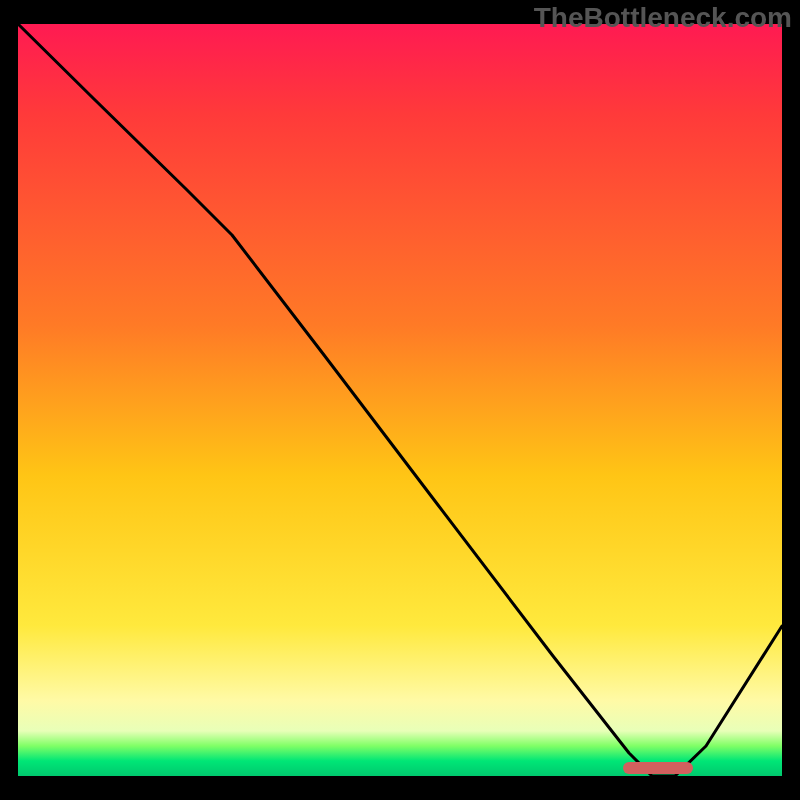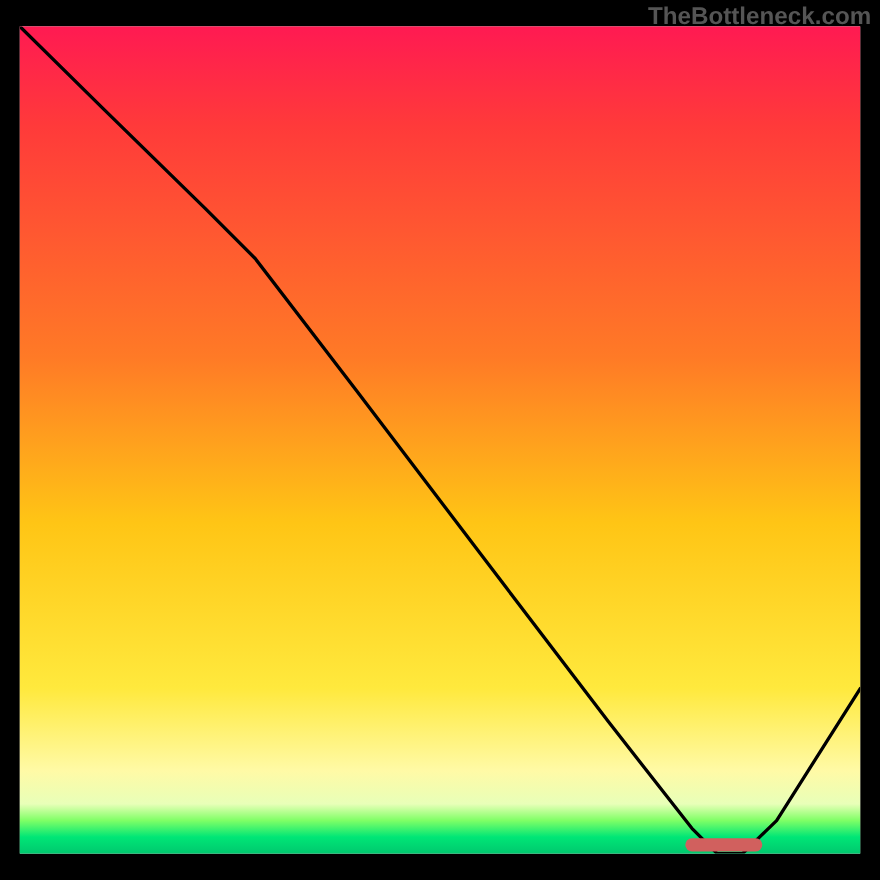--- a/index.html
+++ b/index.html
@@ -9,21 +9,21 @@
     height: 800px;
     background: #000;
     font-family: Arial, Helvetica, sans-serif;
     position: relative;
   }
   .watermark {
     position: absolute;
     top: 2px;
     right: 8px;
     color: #555;
-    font-size: 22px;
+    font-size: 28px;
     font-weight: bold;
     z-index: 10;
   }
   .plot-frame {
     position: absolute;
     left: 18px;
     top: 24px;
     width: 764px;
     height: 752px;
     background: #fff;

